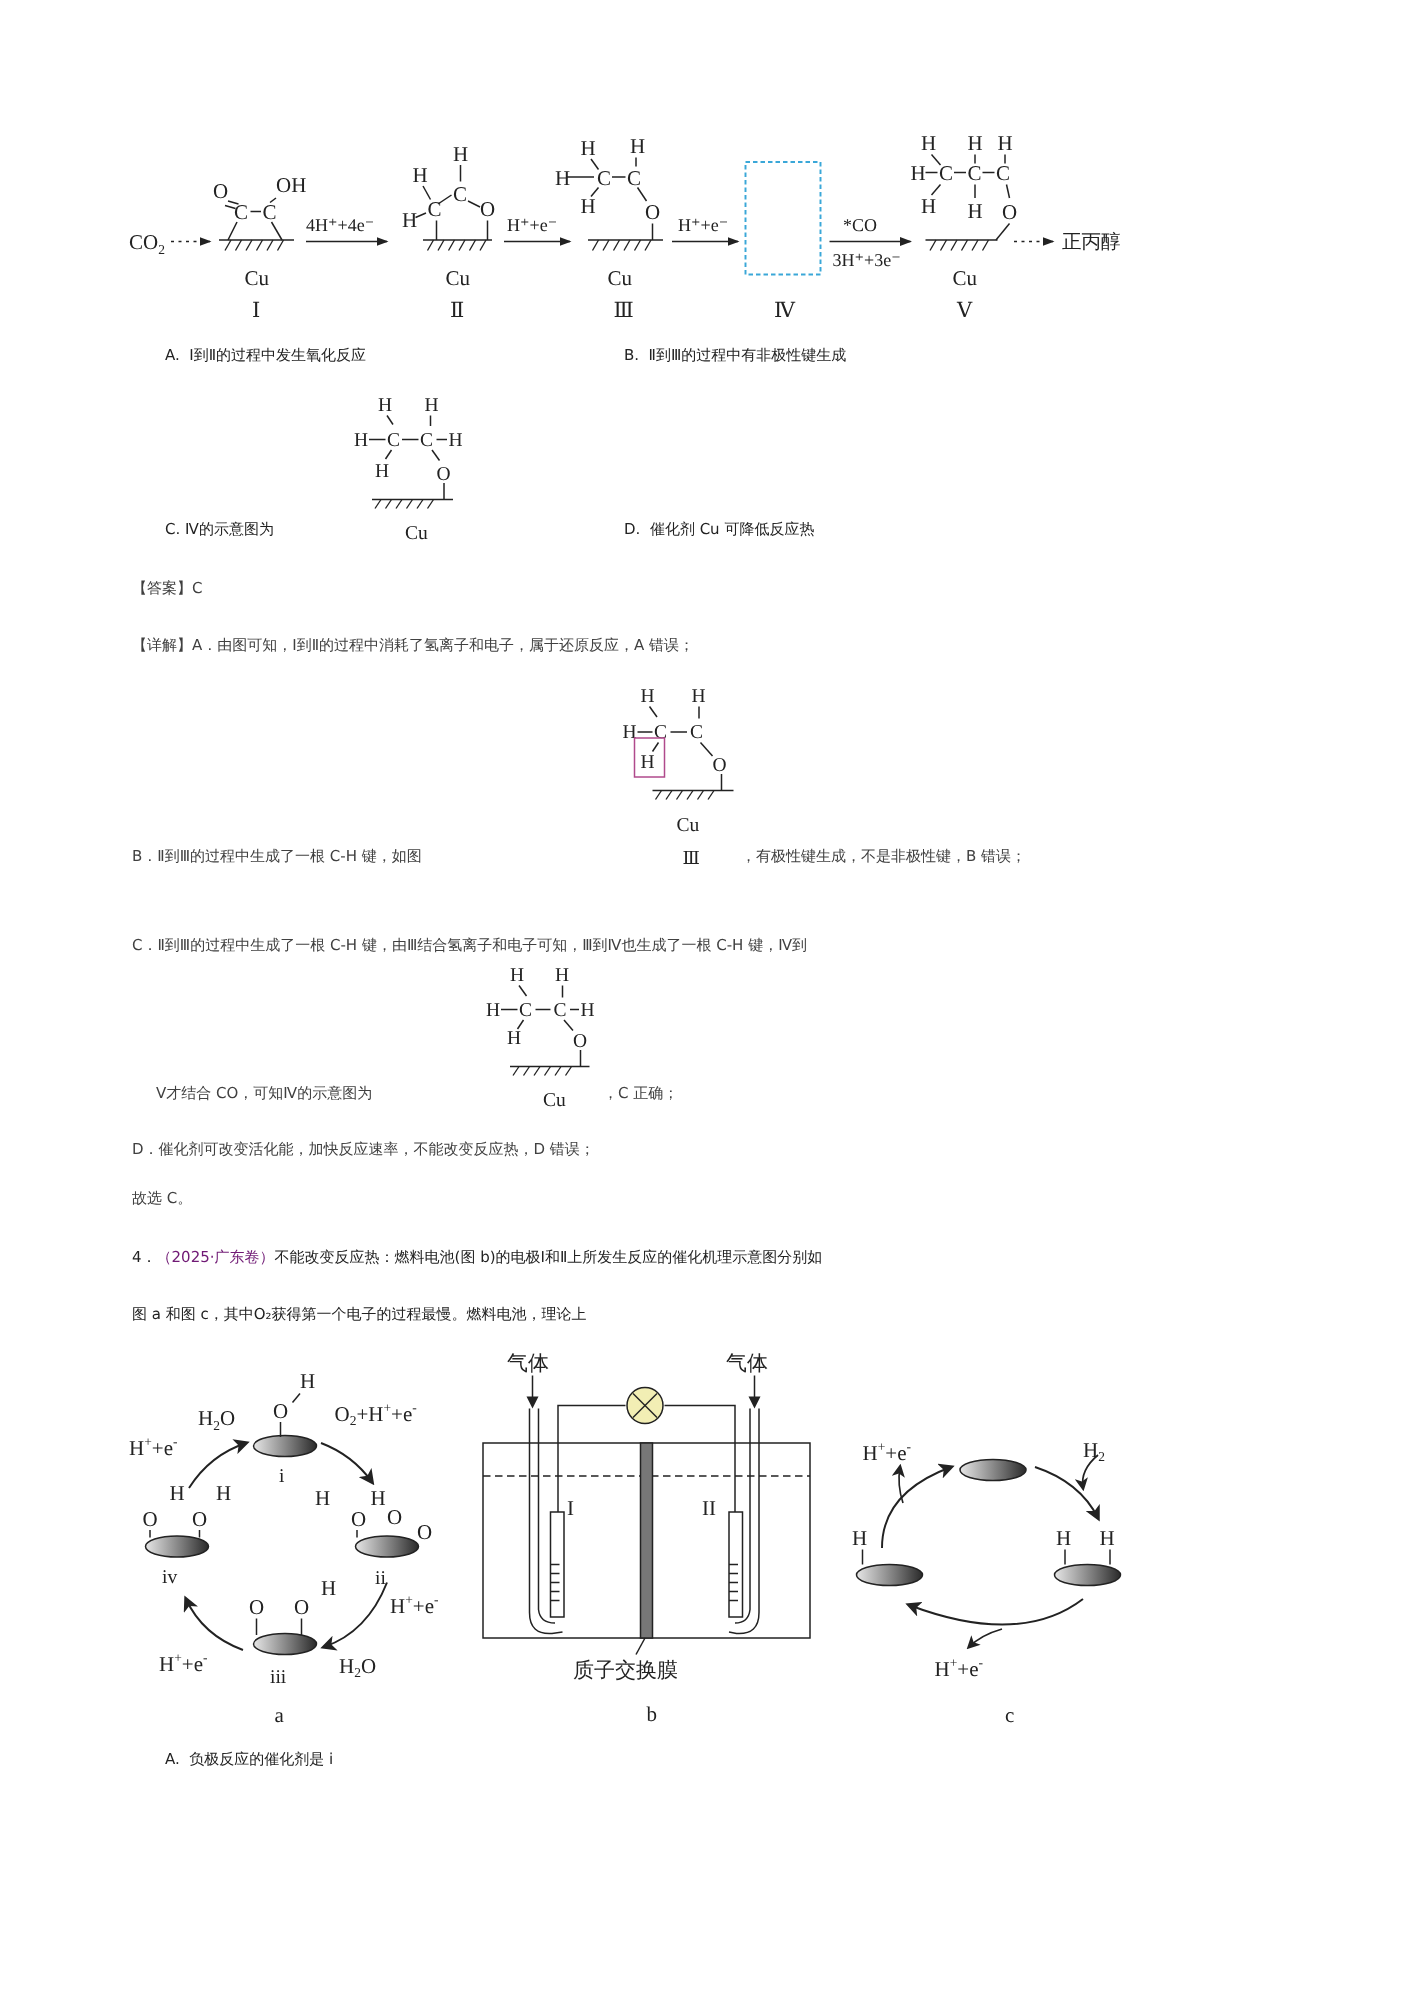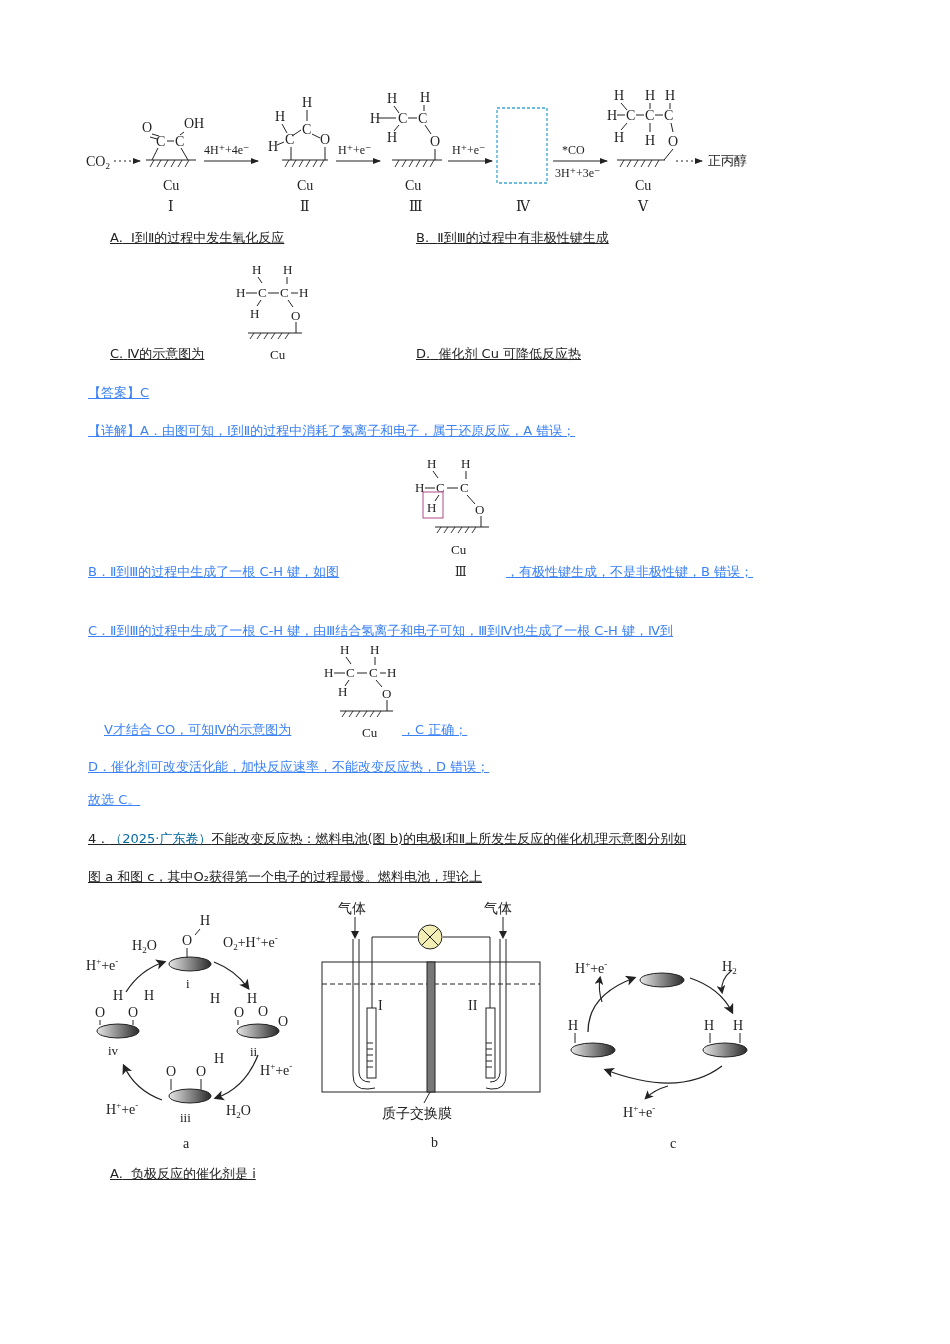--- a/index.html
+++ b/index.html
@@ -1,21 +1,21 @@
 <!DOCTYPE html>
 <html><head>
 <meta charset="utf-8">
 <style>
   html, body { margin: 0; padding: 0; background: #ffffff; }
   body { width: 950px; height: 1344px; position: relative; overflow: hidden;
          font-family: "DejaVu Sans", "Liberation Sans", sans-serif; color: #222; }
   .abs { position: absolute; }
-  .txt { font-size: 13px; line-height: 20px; white-space: nowrap; text-decoration: underline; }
-  .red { color: #3b82f6; }
-  .blue { color: #0369a1; }
+  .txt { font-size: 10px; line-height: 20px; white-space: nowrap; }
+  .red { color: #404040; }
+  .blue { color: #701a75; }
   svg text { font-family: "Liberation Serif", "DejaVu Serif", serif; }
   .cjk { font-family: "DejaVu Sans", sans-serif; }
 </style>
 </head>
 <body>
 
 <svg class="abs" style="left:80px;top:80px" width="720" height="140" viewBox="0 0 720 140">
   <defs>
     <marker id="ah" markerWidth="8" markerHeight="8" refX="7" refY="4" orient="auto">
       <path d="M0,1 L8,4 L0,7 Z" fill="#222"></path>
@@ -239,21 +239,21 @@
         <line x1="53" y1="81" x2="57" y2="75"></line>
       <line x1="60" y1="81" x2="64" y2="75"></line>
         <line x1="67" y1="81" x2="71" y2="75"></line>
     </g>
     <text x="46" y="102">Cu</text>
     <text x="50" y="124" font-size="12">Ⅲ</text>
   </g>
 </svg>
 
 <div class="abs txt red" style="left:88px;top:562px">B．Ⅱ到Ⅲ的过程中生成了一根 C-H 键，如图</div>
-<div class="abs txt red" style="left:506px;top:562px">，有极性键生成，不是非极性键，B 错误；</div>
+<div class="abs txt red" style="left:494px;top:562px">，有极性键生成，不是非极性键，B 错误；</div>
 
 <div class="abs txt red" style="left:88px;top:621px">C．Ⅱ到Ⅲ的过程中生成了一根 C-H 键，由Ⅲ结合氢离子和电子可知，Ⅲ到Ⅳ也生成了一根 C-H 键，Ⅳ到</div>
 
 <svg class="abs" style="left:320px;top:640px" width="100" height="100" viewBox="0 0 100 100">
   <g font-size="13" fill="#222">
     <text x="20" y="14">H</text>
       <text x="50" y="14">H</text>
     <line x1="26" y1="17" x2="31" y2="24" stroke="#222"></line>
       <line x1="55" y1="17" x2="55" y2="25" stroke="#222"></line>
     <text x="4" y="37">H</text>

